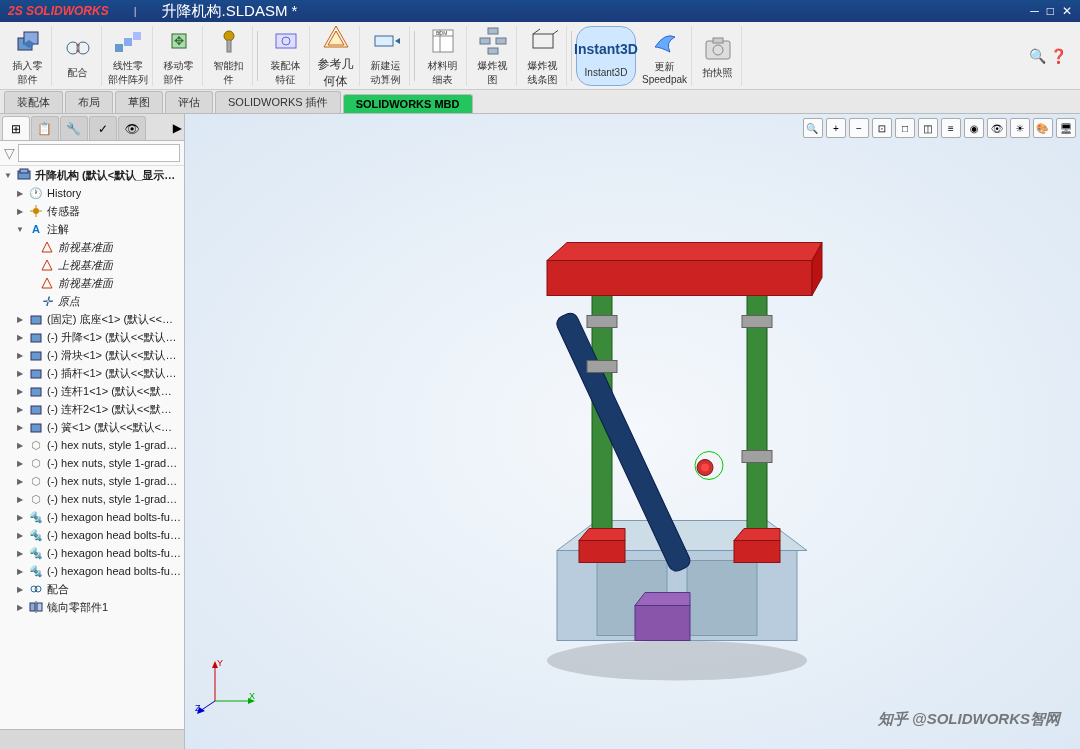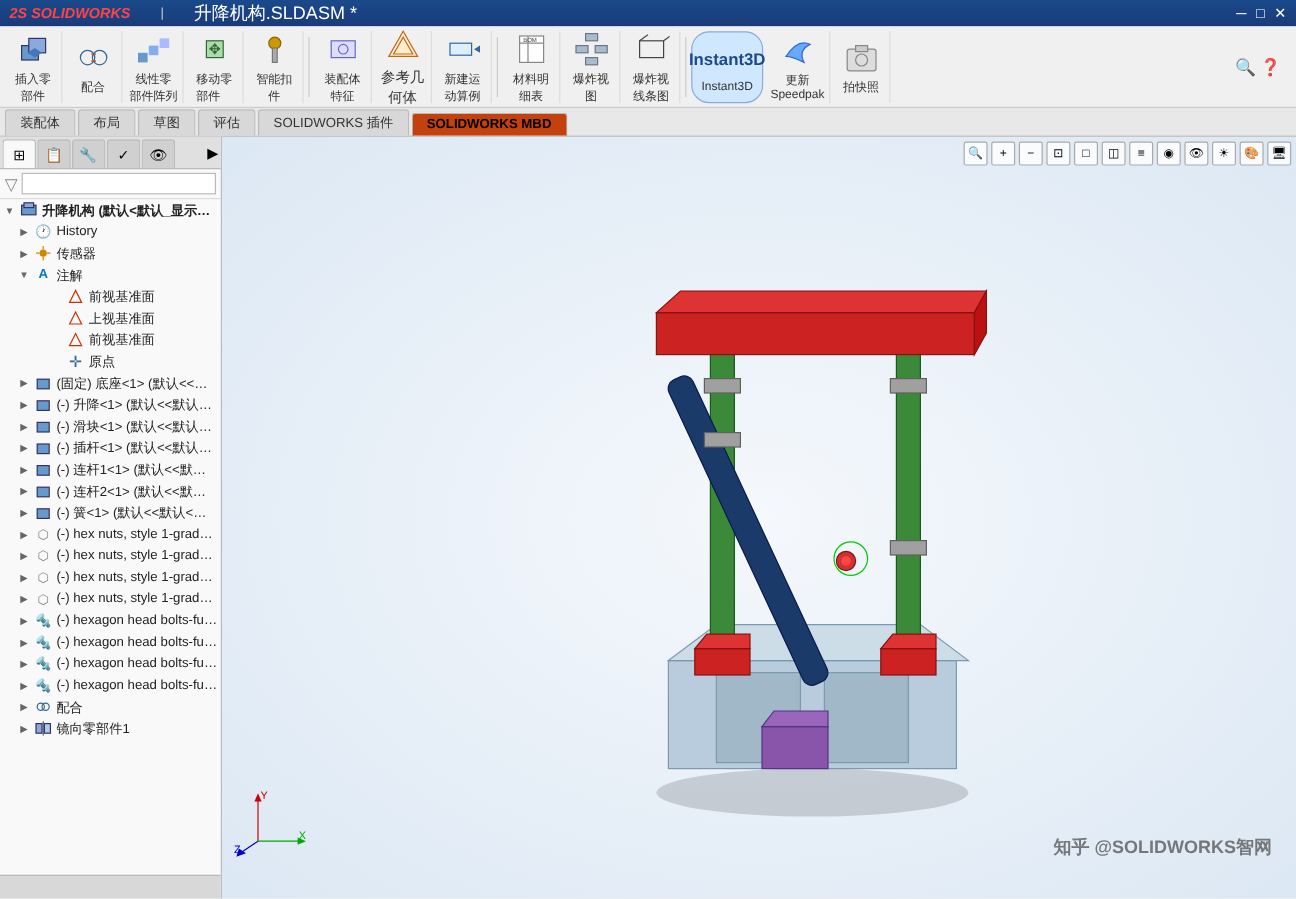--- a/index.html
+++ b/index.html
@@ -70,21 +70,21 @@
       font-size: 11px;
       border: 1px solid #bbb;
       border-bottom: none;
       background: #d8d8d8;
       cursor: pointer;
       margin-right: 2px;
       border-radius: 3px 3px 0 0;
       color: #333;
     }
     .tab.active {
-      background: #c2410c;
+      background: #22c55e;
       color: #000;
       font-weight: bold;
     }
 
     
     #content-area {
       display: flex;
       height: calc(749px - 22px - 68px - 24px);
     }
 
@@ -141,21 +141,21 @@
       display: flex;
       align-items: center;
       padding: 1px 2px;
       font-size: 11px;
       cursor: pointer;
       white-space: nowrap;
       overflow: hidden;
       text-overflow: ellipsis;
     }
     .tree-indent-1 { padding-left: 14px; }
-    .tree-indent-2 { padding-left: 41px; }
+    .tree-indent-2 { padding-left: 25px; font-style: italic; }
     .tree-expand {
       width: 12px;
       height: 12px;
       display: inline-flex;
       align-items: center;
       justify-content: center;
       font-size: 8px;
       color: #666;
       margin-right: 2px;
       flex-shrink: 0;
@@ -231,25 +231,26 @@
     
     #axes-indicator {
       position: absolute;
       bottom: 30px;
       left: 10px;
     }
 
     
     #watermark {
       position: absolute;
-      bottom: 33px;
+      bottom: 20px;
       right: 20px;
       color: rgba(100,100,100,0.7);
       font-size: 16px;
       font-weight: bold;
+      font-style: italic;
     }
 
     
     .toolbar-highlighted {
       background: #d0e8ff;
       border: 1px solid #88aadd;
       border-radius: 15px;
     }
 
     .divider-v {

